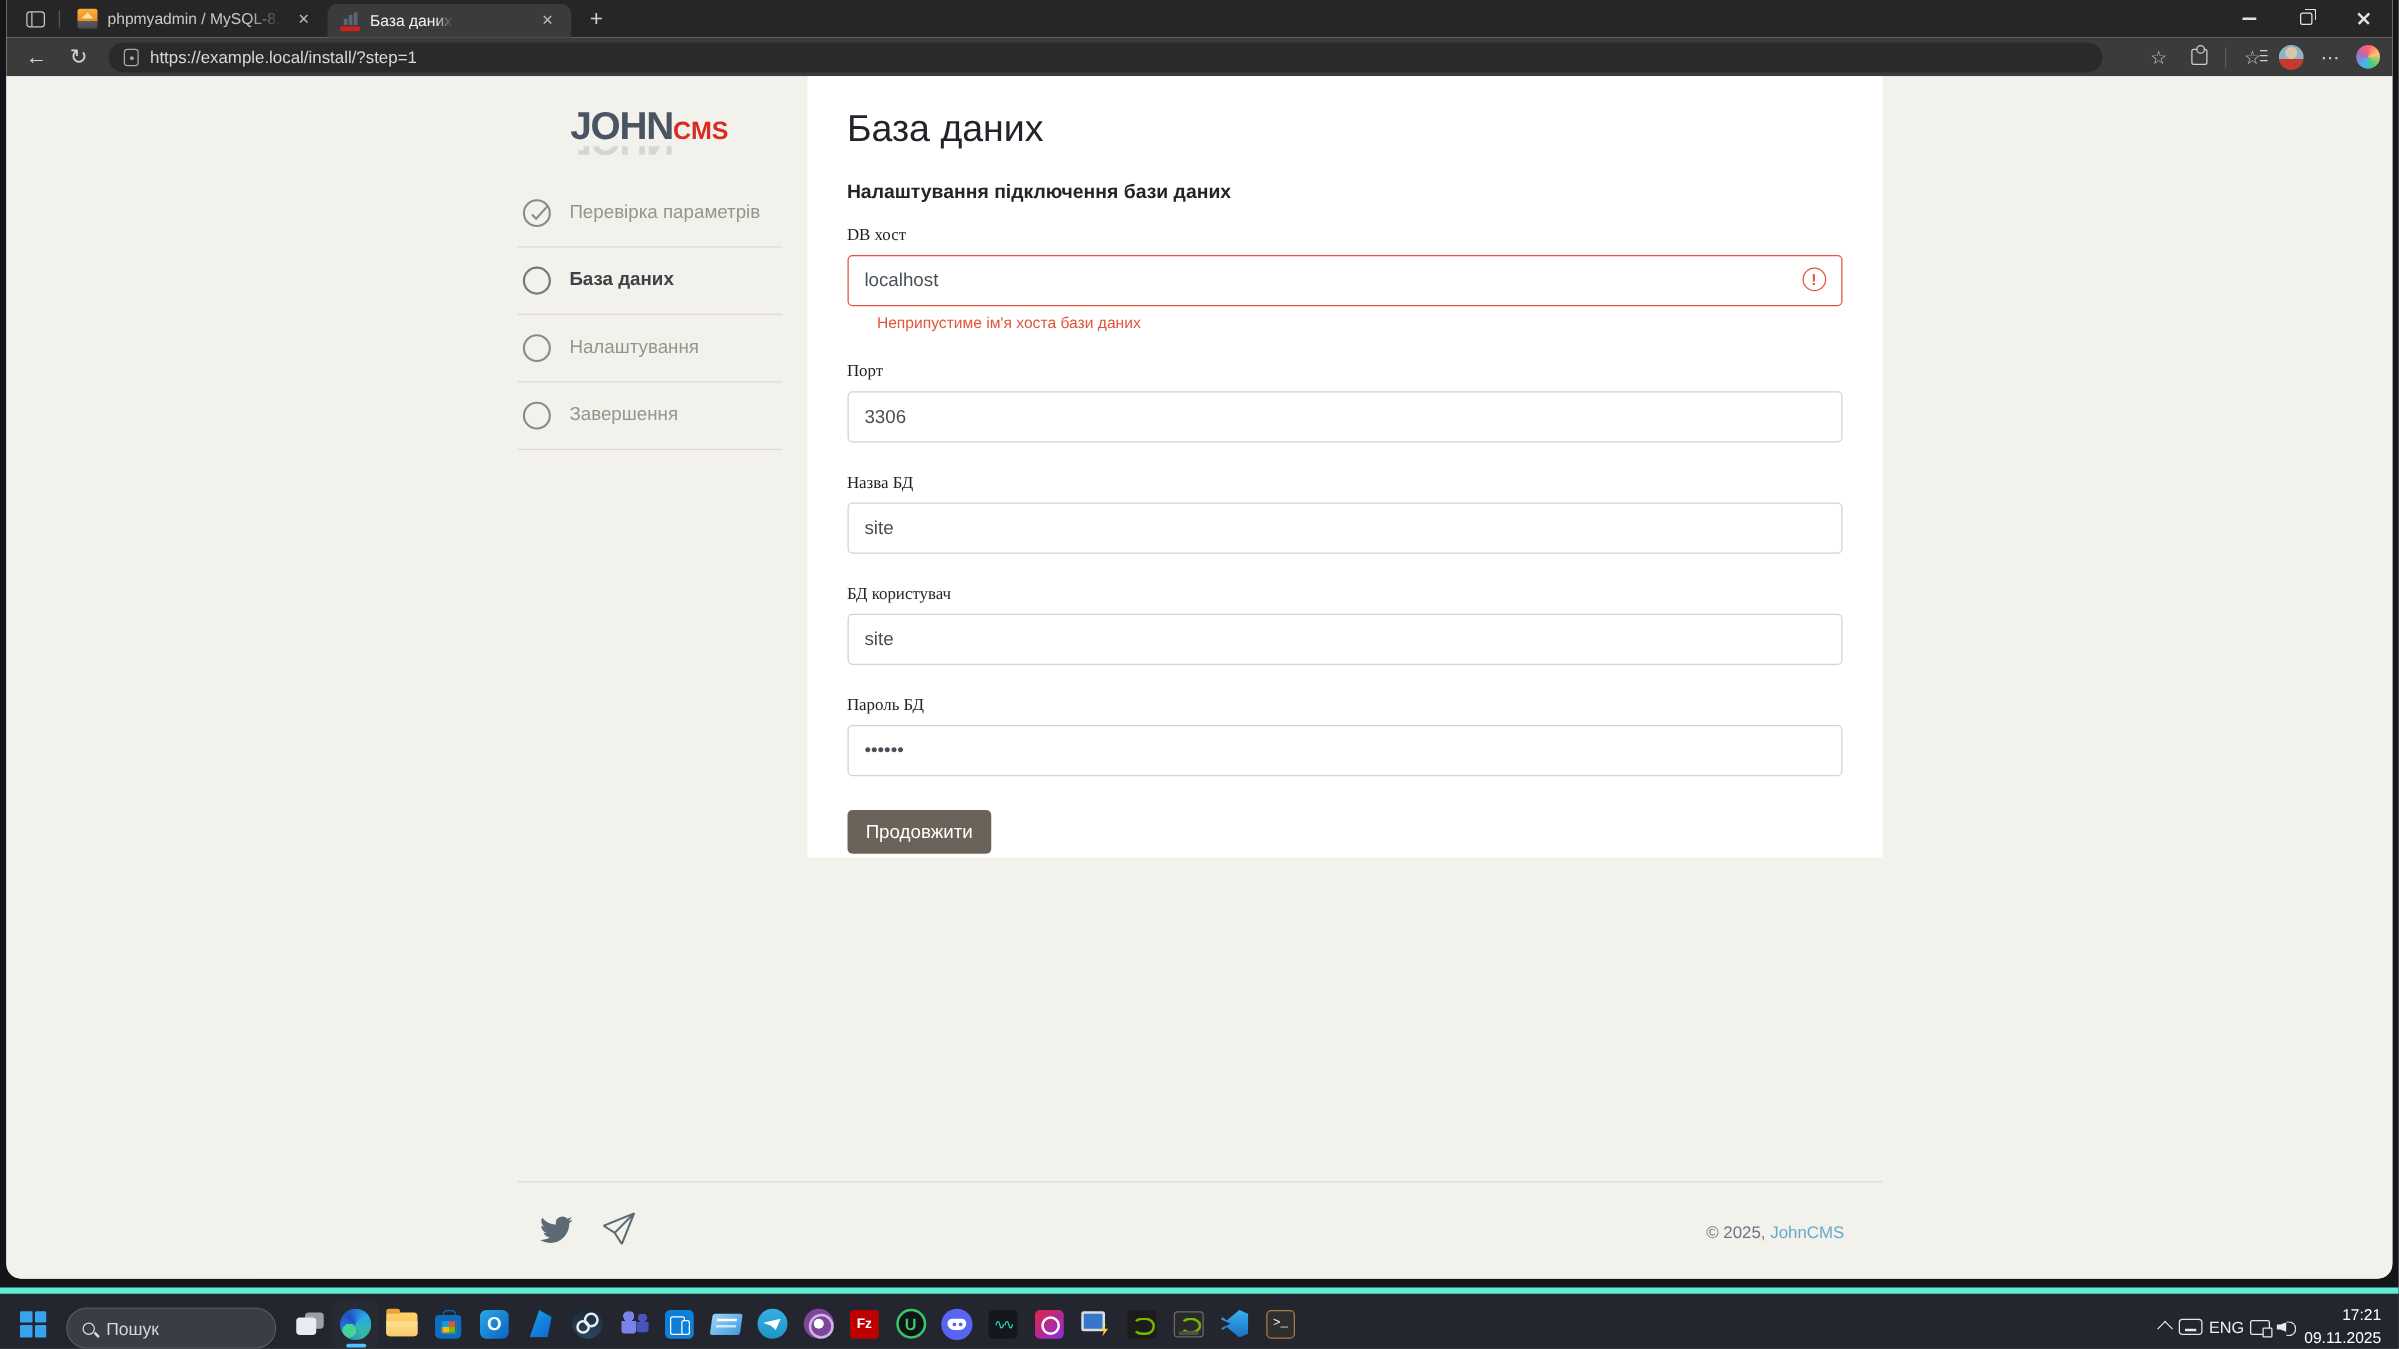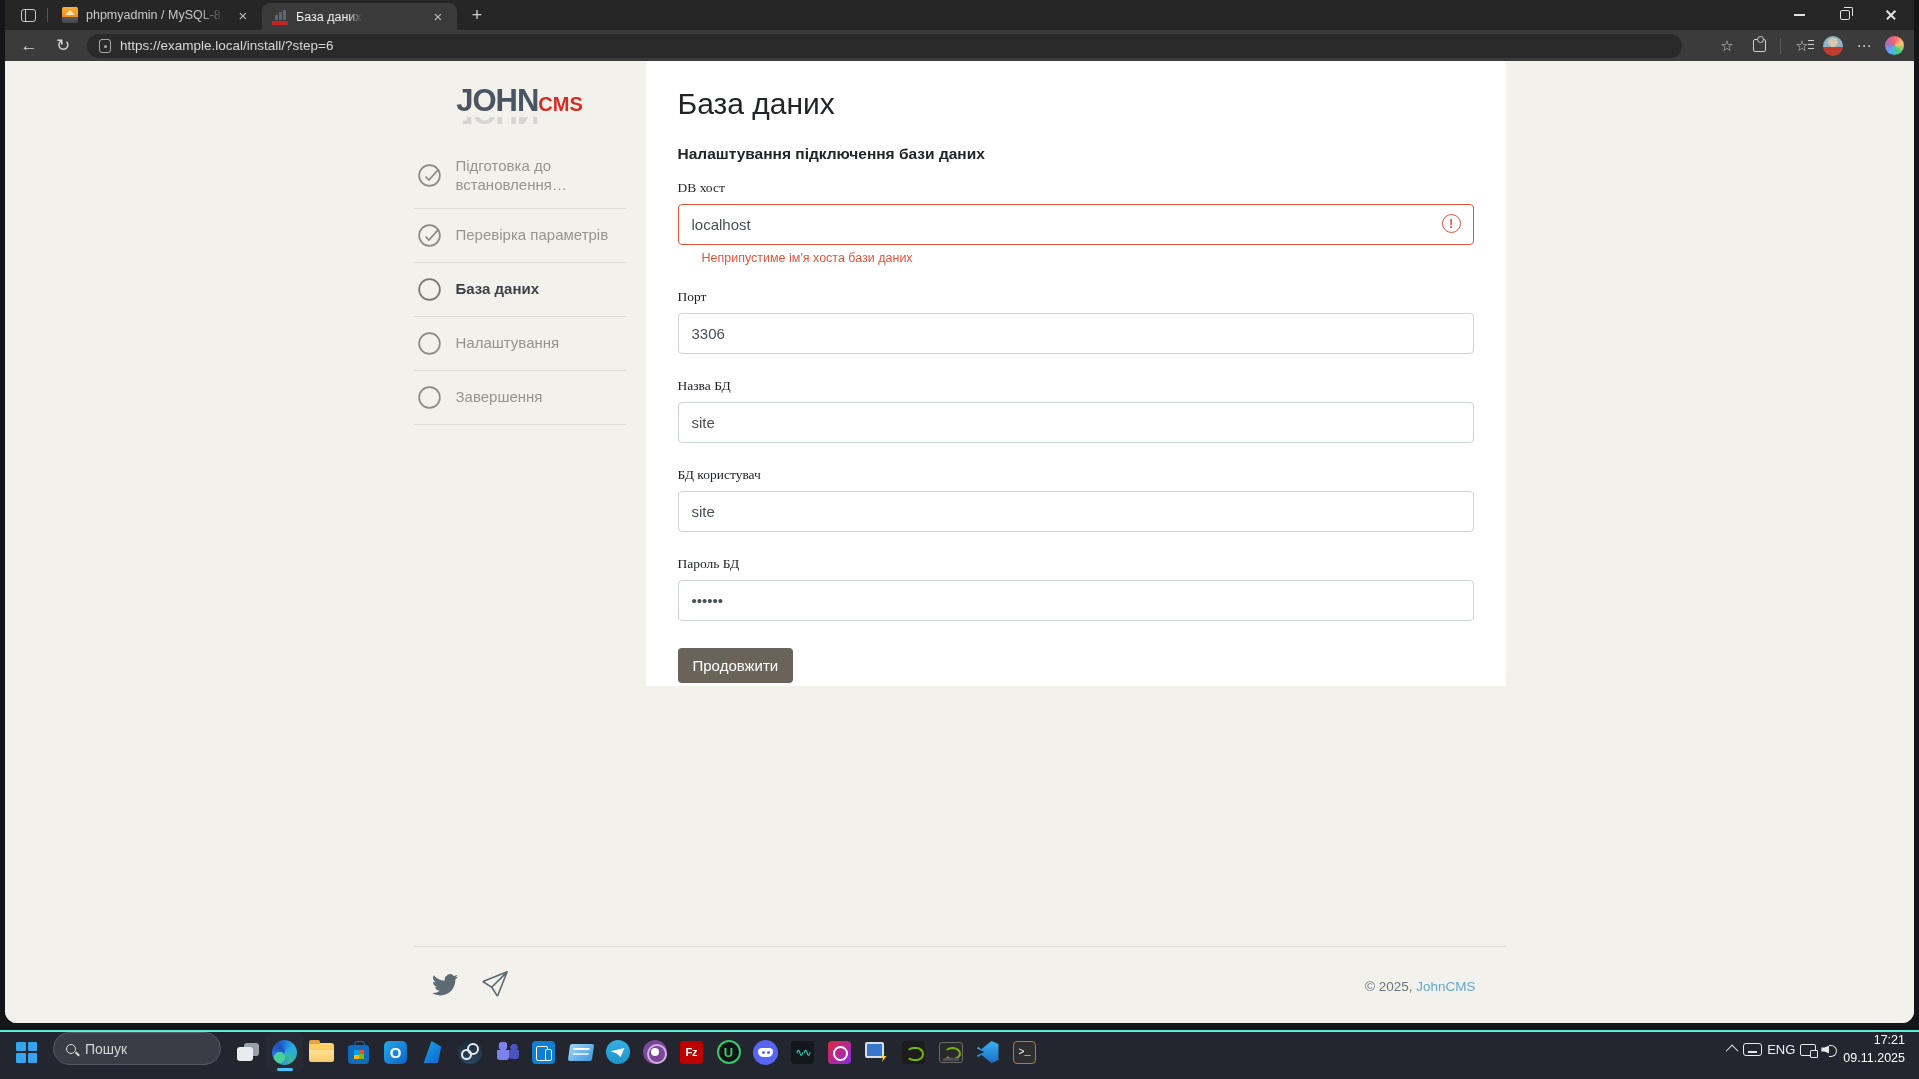--- a/index.html
+++ b/index.html
@@ -101,21 +101,21 @@
 
   .footer { position:absolute; left:50%; bottom:0; transform:translateX(-50%); width:1092px;
     border-top:1px solid #dcdcd4; padding:24px 30px 22px 18px; display:flex; align-items:center;justify-content:space-between; }
   .social { display:flex; gap:24px; }
   .social svg { width:26px; height:26px; fill:#5d6a73; }
   .copyright { margin-left:auto; font-size:13.5px; color:#6c757d; }
   .copyright a { color:#67a9c9; text-decoration:none; }
 
   
   .taskbar { position:absolute; left:0; bottom:0; width:1919px; height:49px; background:#23262e;
-    border-top:2px solid #5eead4; display:flex; align-items:flex-start; padding:0 14px 0 8px; }
+    border-top:5px solid #5eead4; display:flex; align-items:flex-end; padding:0 14px 0 8px; }
   .tb-item { width:37px; height:40px; display:flex; align-items:center; justify-content:center;
     border-radius:6px; position:relative; flex:none; }
   .tb-item.active { background:#34374046; }
   .tb-item.active::after { content:''; position:absolute; bottom:1px; left:50%; transform:translateX(-50%);
     width:16px; height:3px; border-radius:2px; background:#4cc2ff; }
   .start-logo { width:21px; height:21px; display:grid; grid-template:1fr 1fr / 1fr 1fr; gap:2px; }
   .start-logo i { background:#35a4ec; border-radius:1px; }
   .search-pill { width:168px; height:33px; border-radius:17px; background:#3a3d46; border:1px solid #565963;
     display:flex; align-items:center; padding:0 12px; gap:9px; margin:0 8px; }
   .mag { width:10px; height:10px; border:1.7px solid #dcdcdc; border-radius:50%; position:relative; flex:none; }
@@ -246,21 +246,21 @@
           <span class="glyph-close"></span>
         </div>
     </div>
   </div>
 
   <div class="toolbar">
     <div class="nav-btn">←</div>
     <div class="nav-btn">↻</div>
     <div class="addressbar">
       <span class="siteinfo"></span>
-      <span class="url-text">https://example.local/install/?step=6</span>
+      <span class="url-text">https://example.local/install/?step=1</span>
     </div>
     <div class="tb-right">
       <div class="tb-ico">☆</div>
       <div class="tb-ico">
           <span class="puzzle"></span>
         </div>
       <div class="v-divider"></div>
       <div class="tb-ico collections">☆</div>
       <div class="avatar"></div>
       <div class="tb-ico">⋯</div>
@@ -273,27 +273,20 @@
 
       <aside class="sidebar">
         <div class="logo">
           <span class="lg-john">JOHN</span><span class="lg-cms">CMS</span>
         </div>
         <div class="logo-reflect">
           <span class="lg-john">JOHN</span><span class="lg-cms">CMS</span>
         </div>
 
         <div class="steps">
-          <div class="step done">
-            <svg width="27" height="27" viewBox="0 0 24 24">
-              <circle cx="12" cy="12" r="9.2" fill="none" stroke="#8b8b84" stroke-width="1.5"></circle>
-              <path d="M8.5 13l3 3L20 6.5" fill="none" stroke="#8b8b84" stroke-width="1.5"></path>
-            </svg>
-            <span>Підготовка до встановлення…</span>
-          </div>
           <div class="step done">
             <svg width="27" height="27" viewBox="0 0 24 24">
               <circle cx="12" cy="12" r="9.2" fill="none" stroke="#8b8b84" stroke-width="1.5"></circle>
               <path d="M8.5 13l3 3L20 6.5" fill="none" stroke="#8b8b84" stroke-width="1.5"></path>
             </svg>
             <span>Перевірка параметрів</span>
           </div>
           <div class="step current">
             <svg width="27" height="27" viewBox="0 0 24 24">
               <circle cx="12" cy="12" r="9.2" fill="none" stroke="#7b7b76" stroke-width="1.6"></circle>

